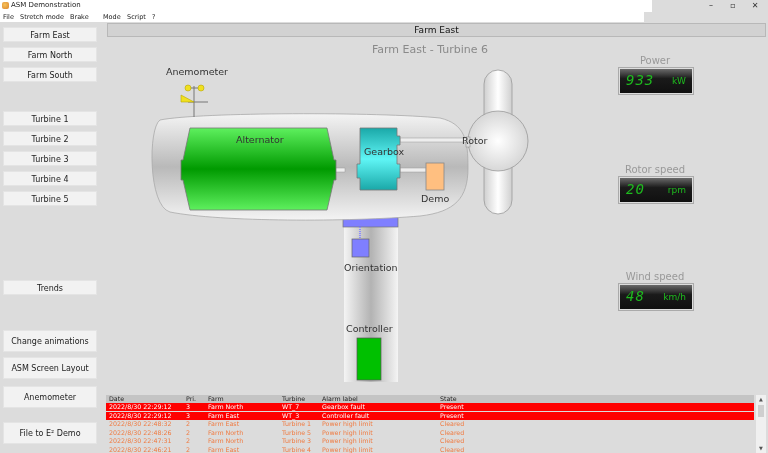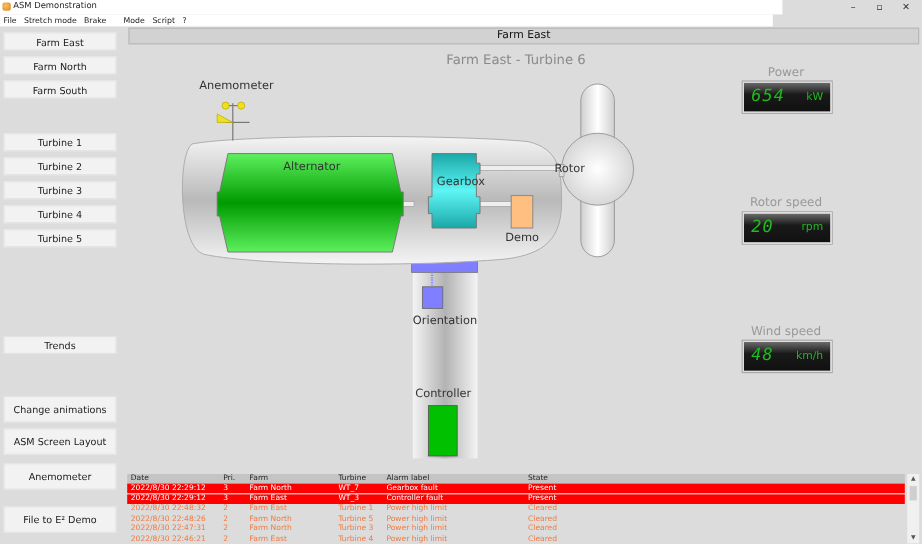--- a/index.html
+++ b/index.html
@@ -134,21 +134,21 @@
 <span class="lbl" style="left:166px;top:66px">Anemometer</span>
 <span class="lbl" style="left:236px;top:134px">Alternator</span>
 <span class="lbl" style="left:364px;top:146px">Gearbox</span>
 <span class="lbl" style="left:421px;top:193px">Demo</span>
 <span class="lbl" style="left:462px;top:135px">Rotor</span>
 <span class="lbl" style="left:344px;top:262px">Orientation</span>
 <span class="lbl" style="left:346px;top:323px">Controller</span>
 
 <div class="gauge-title" style="left:615px;top:55px">Power</div>
 <div class="gauge" style="left:619px;top:68px">
-  <span class="val">654</span>
+  <span class="val">933</span>
   <span class="unit">kW</span>
 </div>
 
 <div class="gauge-title" style="left:615px;top:164px">Rotor speed</div>
 <div class="gauge" style="left:619px;top:177px">
   <span class="val">20</span>
   <span class="unit">rpm</span>
 </div>
 
 <div class="gauge-title" style="left:615px;top:271px">Wind speed</div>

